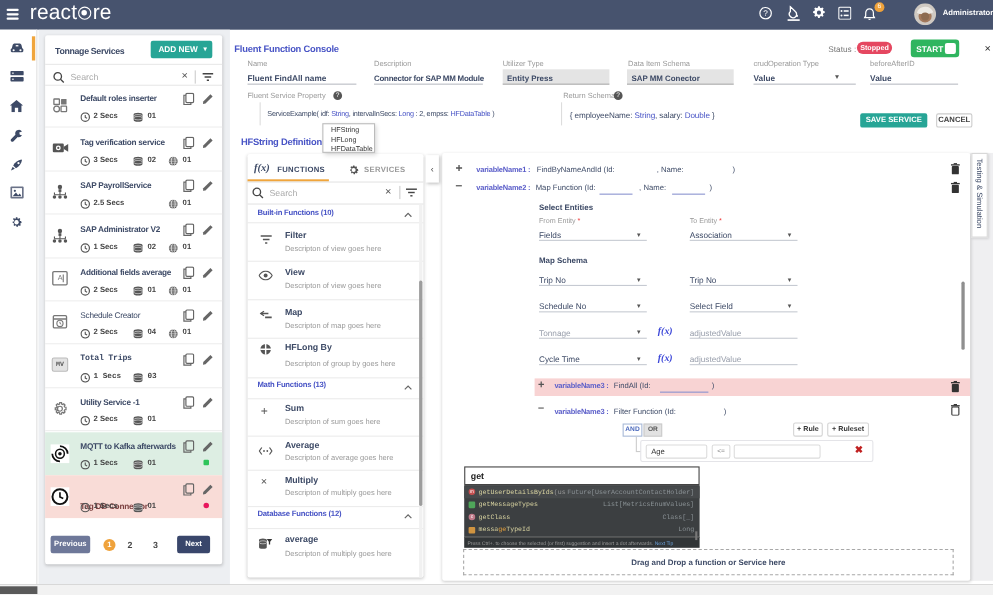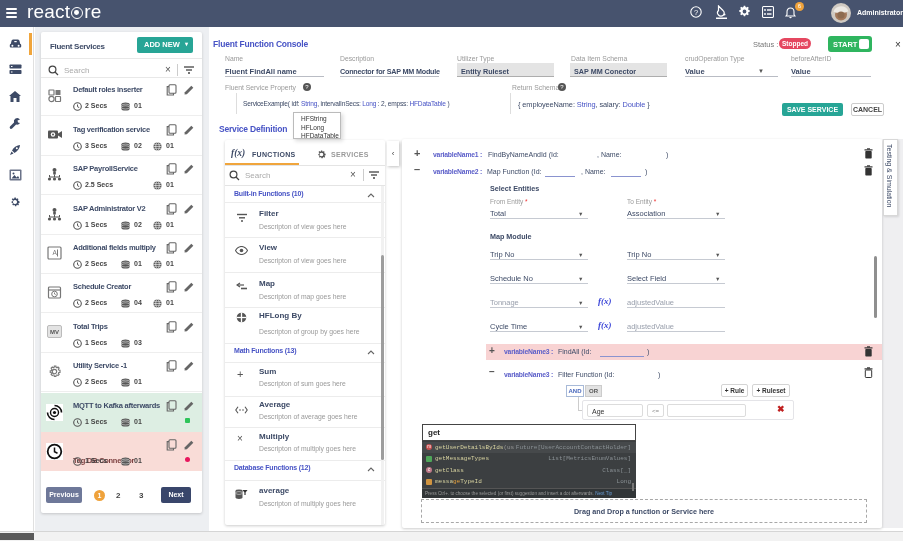--- a/index.html
+++ b/index.html
@@ -99,21 +99,21 @@
 
   <svg class="abs" style="left:9px;top:196px;" width="12" height="12" viewBox="0 0 24 24">
         <path fill="#3d4a66" d="M12 8a4 4 0 1 0 0 8 4 4 0 0 0 0-8zm9.4 5.6l-2.1 .3a7.4 7.4 0 0 1-.6 1.5l1.3 1.7-1.9 1.9-1.7-1.3c-.5 .3-1 .5-1.5 .6l-.3 2.1h-2.7l-.3-2.1c-.5-.1-1-.3-1.5-.6l-1.7 1.3-1.9-1.9 1.3-1.7c-.3-.5-.5-1-.6-1.5l-2.1-.3v-2.7l2.1-.3c.1-.5 .3-1 .6-1.5L5.5 6.4l1.9-1.9 1.7 1.3c.5-.3 1-.5 1.5-.6l.3-2.1h2.7l.3 2.1c.5 .1 1 .3 1.5 .6l1.7-1.3 1.9 1.9-1.3 1.7c.3 .5 .5 1 .6 1.5l2.1 .3z"></path>
         <circle cx="12" cy="12" r="3.2" fill="#fff"></circle>
       </svg>
 </div>
 
 <div class="abs" style="left:35px;top:27px;width:174px;height:505px;background:#edeff2;"></div>
 
 <div class="abs" id="listcard" style="left:41px;top:32px;width:161px;height:481px;background:#fff;box-shadow:0 1px 3px rgba(0,0,0,0.18);border-radius:2px;">
-  <div class="abs nv" style="left:9px;top:10px;font-size:8px;font-weight:700;letter-spacing:-0.3px;">Fluent Services</div>
+  <div class="abs nv" style="left:9px;top:10px;font-size:8px;font-weight:700;letter-spacing:-0.3px;">Tonnage Services</div>
   <div class="abs" style="left:96px;top:5px;width:56px;height:16px;background:#27a596;border-radius:2px;color:#fff;font-size:7.5px;font-weight:700;text-align:left;line-height:16px;padding-left:7px;">ADD NEW <span style="font-size:6px;position:relative;top:-1px;left:3px;">▾</span></div>
   <div class="abs" style="left:0;top:26px;width:161px;height:1px;background:#e8e8e8;"></div>
 
   <svg class="abs" style="left:7px;top:33px;" width="11" height="11" viewBox="0 0 11 11">
         <circle cx="4.5" cy="4.5" r="3.4" fill="none" stroke="#444" stroke-width="1.2"></circle>
         <line x1="7" y1="7" x2="10" y2="10" stroke="#444" stroke-width="1.2"></line>
       </svg>
   <div class="abs" style="left:23px;top:34px;font-size:8px;color:#aaa;">Search</div>
   <div class="abs" style="left:124px;top:32px;font-size:10px;color:#555;">×</div>
   <div class="abs" style="left:136px;top:32px;width:1px;height:12px;background:#ccc;"></div>
@@ -265,21 +265,21 @@
             <use href="#s-pencil"></use>
           </svg>
 <div class="abs" style="left:0;top:38px;width:161px;height:1px;background:#eee;"></div>
 </div>
 <div class="abs" style="left:0;top:203px;width:161px;height:39px;">
 <svg class="abs" style="left:6px;top:11px;" width="15" height="14" viewBox="0 0 15 14">
             <rect x="1" y="1" width="13" height="12" rx="1" fill="none" stroke="#777" stroke-width="1.2"></rect>
             <text x="5.5" y="8.5" font-size="6.5" fill="#777" font-family="Liberation Sans">A</text>
             <line x1="10.5" y1="3.5" x2="10.5" y2="10.5" stroke="#777" stroke-width="1"></line>
           </svg>
-<div class="abs" style="left:32px;top:8px;font-size:7.5px;font-weight:700;letter-spacing:-0.25px;color:#3d4a66;white-space:nowrap;">Additional fields multiply</div>
+<div class="abs" style="left:32px;top:8px;font-size:7.5px;font-weight:700;letter-spacing:-0.25px;color:#3d4a66;white-space:nowrap;">Additional fields average</div>
 <svg class="abs" style="left:32px;top:25px;" width="9" height="9" viewBox="0 0 9 9">
             <use href="#s-clock"></use>
           </svg>
 <div class="abs" style="left:44px;top:25px;font-size:7px;color:#444;font-weight:600;">2 Secs</div>
 <svg class="abs" style="left:80px;top:25px;" width="9" height="9" viewBox="0 0 9 9">
             <use href="#s-db"></use>
           </svg>
 <div class="abs" style="left:93px;top:25px;font-size:7px;color:#444;font-weight:600;">01</div>
 <svg class="abs" style="left:112px;top:25px;" width="9" height="9" viewBox="0 0 9 9">
             <use href="#s-globe"></use>
@@ -293,42 +293,42 @@
           </svg>
 <div class="abs" style="left:0;top:38px;width:161px;height:1px;background:#eee;"></div>
 </div>
 <div class="abs" style="left:0;top:242px;width:161px;height:39px;">
 <svg class="abs" style="left:6px;top:11px;" width="15" height="15" viewBox="0 0 15 15">
             <rect x="1.5" y="2" width="12" height="11" rx="1" fill="none" stroke="#777" stroke-width="1.2"></rect>
             <line x1="1.5" y1="5" x2="13.5" y2="5" stroke="#777" stroke-width="1.2"></line>
             <circle cx="7.5" cy="9" r="2.8" fill="none" stroke="#777" stroke-width="1"></circle>
             <path d="M7.5 7.5 L7.5 9 L8.7 9.7" fill="none" stroke="#777" stroke-width="0.9"></path>
           </svg>
-<div class="abs" style="left:32px;top:8px;font-size:7.5px;font-weight:700;letter-spacing:-0.25px;color:#3d4a66;white-space:nowrap;">Schedule Creator</div>
+<div class="abs" style="left:32px;top:8px;font-size:7.5px;font-weight:400;letter-spacing:-0.25px;color:#3d4a66;white-space:nowrap;">Schedule Creator</div>
 <svg class="abs" style="left:32px;top:25px;" width="9" height="9" viewBox="0 0 9 9">
             <use href="#s-clock"></use>
           </svg>
 <div class="abs" style="left:44px;top:25px;font-size:7px;color:#444;font-weight:600;">2 Secs</div>
 <svg class="abs" style="left:80px;top:25px;" width="9" height="9" viewBox="0 0 9 9">
             <use href="#s-db"></use>
           </svg>
 <div class="abs" style="left:93px;top:25px;font-size:7px;color:#444;font-weight:600;">04</div>
 <svg class="abs" style="left:112px;top:25px;" width="9" height="9" viewBox="0 0 9 9">
             <use href="#s-globe"></use>
           </svg>
 <div class="abs" style="left:125px;top:25px;font-size:7px;color:#444;font-weight:600;">01</div>
 <svg class="abs" style="left:125px;top:7px;" width="11" height="12" viewBox="0 0 11 12">
             <use href="#s-copy"></use>
           </svg>
 <svg class="abs" style="left:143px;top:7px;" width="10" height="11" viewBox="0 0 10 11">
             <use href="#s-pencil"></use>
           </svg>
 <div class="abs" style="left:0;top:38px;width:161px;height:1px;background:#eee;"></div>
 </div>
-<div class="abs" style="left:0;top:282px;width:161px;height:39px;">
+<div class="abs" style="left:0;top:282px;width:161px;height:39px;font-family:Liberation Mono, monospace;">
 <div class="abs" style="left:6px;top:11px;width:15px;height:13px;background:#e3e3e3;border:1px solid #bbb;border-radius:2px;font-size:6px;font-weight:700;color:#555;text-align:center;line-height:12px;">MV</div>
 <div class="abs" style="left:32px;top:8px;font-size:7.5px;font-weight:700;letter-spacing:-0.25px;color:#3d4a66;white-space:nowrap;">Total Trips</div>
 <svg class="abs" style="left:32px;top:25px;" width="9" height="9" viewBox="0 0 9 9">
             <use href="#s-clock"></use>
           </svg>
 <div class="abs" style="left:44px;top:25px;font-size:7px;color:#444;font-weight:600;">1 Secs</div>
 <svg class="abs" style="left:80px;top:25px;" width="9" height="9" viewBox="0 0 9 9">
             <use href="#s-db"></use>
           </svg>
 <div class="abs" style="left:93px;top:25px;font-size:7px;color:#444;font-weight:600;">03</div>
@@ -431,21 +431,21 @@
   <div class="abs" style="left:457px;top:55px;font-size:6.8px;color:#999;">Utilizer Type</div>
   <div class="abs" style="left:571px;top:55px;font-size:6.8px;color:#999;">Data Item Schema</div>
   <div class="abs" style="left:685px;top:55px;font-size:6.8px;color:#999;">crudOperation Type</div>
   <div class="abs" style="left:791px;top:55px;font-size:6.8px;color:#999;">beforeAfterID</div>
 
   <div class="abs nv" style="left:225px;top:67px;font-size:7.5px;font-weight:700;">Fluent FindAll name</div>
   <div class="abs" style="left:225px;top:76px;width:99px;height:1px;background:#b9bcc4;"></div>
   <div class="abs nv" style="left:340px;top:67px;font-size:7.2px;font-weight:700;letter-spacing:-0.2px;">Connector for SAP MM Module</div>
   <div class="abs" style="left:340px;top:76px;width:99px;height:1px;background:#b9bcc4;"></div>
   <div class="abs" style="left:457px;top:63px;width:97px;height:14px;background:#e4e4e4;border-bottom:1px solid #adadad;">
-        <span class="abs nv" style="left:4px;top:3.5px;font-size:7.2px;font-weight:700;">Entity Ruleset</span>
+        <span class="abs nv" style="left:4px;top:3.5px;font-size:7.2px;font-weight:700;">Entity Press</span>
       </div>
   <div class="abs" style="left:570px;top:63px;width:97px;height:14px;background:#e4e4e4;border-bottom:1px solid #adadad;">
         <span class="abs nv" style="left:4px;top:3.5px;font-size:7.2px;font-weight:700;">SAP MM Conector</span>
       </div>
   <div class="abs nv" style="left:685px;top:67px;font-size:7.5px;font-weight:700;">Value</div>
   <div class="abs" style="left:758px;top:68px;font-size:6px;color:#555;">▼</div>
   <div class="abs" style="left:685px;top:76px;width:93px;height:1px;background:#b9bcc4;"></div>
   <div class="abs nv" style="left:791px;top:67px;font-size:7.5px;font-weight:700;">Value</div>
   <div class="abs" style="left:791px;top:76px;width:80px;height:1px;background:#b9bcc4;"></div>
 
@@ -453,21 +453,21 @@
   <div class="abs" style="left:303px;top:83px;width:8px;height:8px;background:#555;border-radius:50%;color:#fff;font-size:6px;text-align:center;line-height:8px;">?</div>
   <div class="abs" style="left:512px;top:84px;font-size:6.8px;color:#999;">Return Schema</div>
   <div class="abs" style="left:558px;top:83px;width:8px;height:8px;background:#555;border-radius:50%;color:#fff;font-size:6px;text-align:center;line-height:8px;">?</div>
   <div class="abs" style="left:236px;top:93px;width:1px;height:21px;background:#ddd;"></div>
   <div class="abs" style="left:510px;top:93px;width:1px;height:21px;background:#ddd;"></div>
   <div class="abs nv" style="left:243px;top:100px;font-size:6.6px;letter-spacing:-0.2px;white-space:nowrap;">ServiceExample( idf: <span class="bl">String</span>, intervalInSecs: <span class="bl">Long</span> : 2, empss: <span class="bl">HFDataTable</span> )</div>
   <div class="abs nv" style="left:518px;top:100px;font-size:7.4px;letter-spacing:-0.1px;white-space:nowrap;">{ employeeName: <span class="bl">String</span>, salary: <span class="bl">Double</span> }</div>
   <div class="abs" style="left:782px;top:103px;width:61px;height:13px;background:#27a596;border-radius:2px;color:#fff;font-size:7px;font-weight:700;text-align:center;line-height:13px;">SAVE SERVICE</div>
   <div class="abs" style="left:851px;top:103px;width:33px;height:13px;background:#fff;border:1px solid #ccc;border-radius:2px;color:#444;font-size:7px;font-weight:700;text-align:center;line-height:11px;">CANCEL</div>
 
-  <div class="abs bl" style="left:219px;top:124px;font-size:8.5px;font-weight:700;letter-spacing:-0.2px;">Service Definition</div>
+  <div class="abs bl" style="left:219px;top:124px;font-size:8.5px;font-weight:700;letter-spacing:-0.2px;">HFString Definition</div>
 </div>
 
 <div id="funcpanel">
 <div class="abs" style="left:225px;top:140px;width:160px;height:385px;background:#fff;box-shadow:0 1px 3px rgba(0,0,0,0.2);border-radius:2px;"></div>
 <div class="abs nv" style="left:231px;top:148px;font-size:9.5px;font-style:italic;font-weight:700;font-family:'Liberation Serif',serif;">f(x)</div>
 <div class="abs nv" style="left:252px;top:151px;font-size:7px;font-weight:700;letter-spacing:0.3px;">FUNCTIONS</div>
 <svg class="abs" style="left:316px;top:149px;" width="11" height="11" viewBox="0 0 24 24">
         <path fill="#555" d="M12 8a4 4 0 1 0 0 8 4 4 0 0 0 0-8zm9.4 5.6l-2.1 .3a7.4 7.4 0 0 1-.6 1.5l1.3 1.7-1.9 1.9-1.7-1.3c-.5 .3-1 .5-1.5 .6l-.3 2.1h-2.7l-.3-2.1c-.5-.1-1-.3-1.5-.6l-1.7 1.3-1.9-1.9 1.3-1.7c-.3-.5-.5-1-.6-1.5l-2.1-.3v-2.7l2.1-.3c.1-.5 .3-1 .6-1.5L5.5 6.4l1.9-1.9 1.7 1.3c.5-.3 1-.5 1.5-.6l.3-2.1h2.7l.3 2.1c.5 .1 1 .3 1.5 .6l1.7-1.3 1.9 1.9-1.3 1.7c.3 .5 .5 1 .6 1.5l2.1 .3z"></path>
         <circle cx="12" cy="12" r="2.6" fill="#fff"></circle>
       </svg>
@@ -586,27 +586,27 @@
 <div class="abs" style="left:611px;top:176px;width:30px;height:1px;background:#8a93cf;"></div>
 <div class="abs nv" style="left:645px;top:168px;font-size:7px;white-space:nowrap;">)</div>
 <svg class="abs" style="left:864px;top:165px;" width="9" height="11" viewBox="0 0 9 11">
         <rect x="1.3" y="3" width="6.4" height="7.5" rx="0.8" fill="#333"></rect>
         <rect x="0.5" y="1.3" width="8" height="1.2" fill="#333"></rect>
         <rect x="3" y="0.3" width="3" height="1.2" fill="#333"></rect>
       </svg>
 <div class="abs nv" style="left:490px;top:184px;font-size:7.2px;font-weight:700;">Select Entities</div>
 <div class="abs" style="left:490px;top:198px;font-size:6.5px;color:#999;">From Entity <span style="color:#e33;">*</span></div>
 <div class="abs" style="left:627px;top:198px;font-size:6.5px;color:#999;">To Entity <span style="color:#e33;">*</span></div>
-<div class="abs" style="left:490px;top:209px;font-size:7.5px;color:#3d4a66;">Total</div>
+<div class="abs" style="left:490px;top:209px;font-size:7.5px;color:#3d4a66;">Fields</div>
 <div class="abs" style="left:578px;top:211px;font-size:5.5px;color:#555;">▼</div>
 <div class="abs" style="left:490px;top:218px;width:98px;height:1px;background:#c6cad2;"></div>
 <div class="abs" style="left:627px;top:209px;font-size:7.5px;color:#3d4a66;">Association</div>
 <div class="abs" style="left:715px;top:211px;font-size:5.5px;color:#555;">▼</div>
 <div class="abs" style="left:627px;top:218px;width:98px;height:1px;background:#c6cad2;"></div>
-<div class="abs nv" style="left:490px;top:232px;font-size:7.2px;font-weight:700;">Map Module</div>
+<div class="abs nv" style="left:490px;top:232px;font-size:7.2px;font-weight:700;">Map Schema</div>
 <div class="abs" style="left:490px;top:250px;font-size:7.5px;color:#3d4a66;">Trip No</div>
 <div class="abs" style="left:578px;top:252px;font-size:5.5px;color:#555;">▼</div>
 <div class="abs" style="left:490px;top:259px;width:98px;height:1px;background:#c6cad2;"></div>
 <div class="abs" style="left:627px;top:250px;font-size:7.5px;color:#3d4a66;">Trip No</div>
 <div class="abs" style="left:715px;top:252px;font-size:5.5px;color:#555;">▼</div>
 <div class="abs" style="left:627px;top:259px;width:98px;height:1px;background:#c6cad2;"></div>
 <div class="abs" style="left:490px;top:274px;font-size:7.5px;color:#3d4a66;">Schedule No</div>
 <div class="abs" style="left:578px;top:276px;font-size:5.5px;color:#555;">▼</div>
 <div class="abs" style="left:490px;top:283px;width:98px;height:1px;background:#c6cad2;"></div>
 <div class="abs" style="left:627px;top:274px;font-size:7.5px;color:#3d4a66;">Select Field</div>

